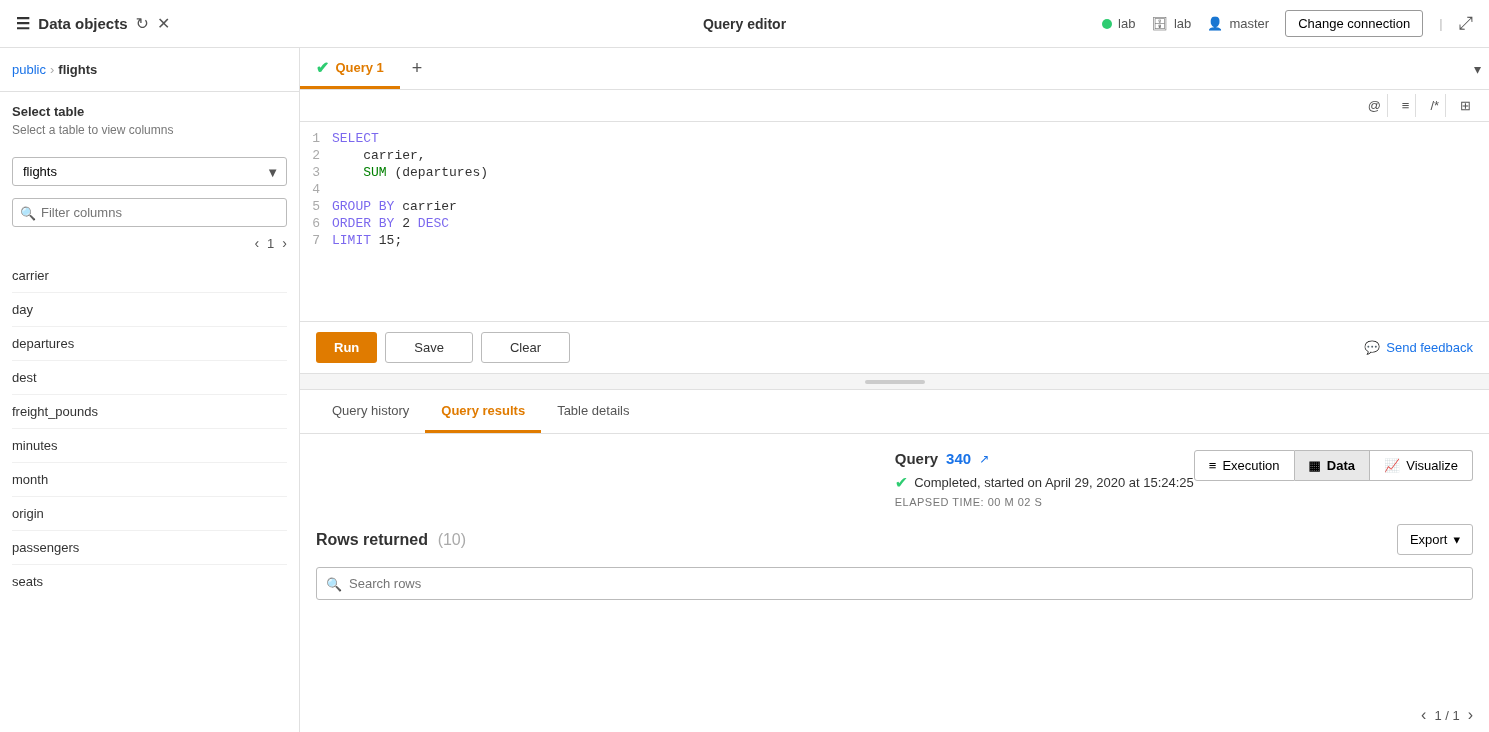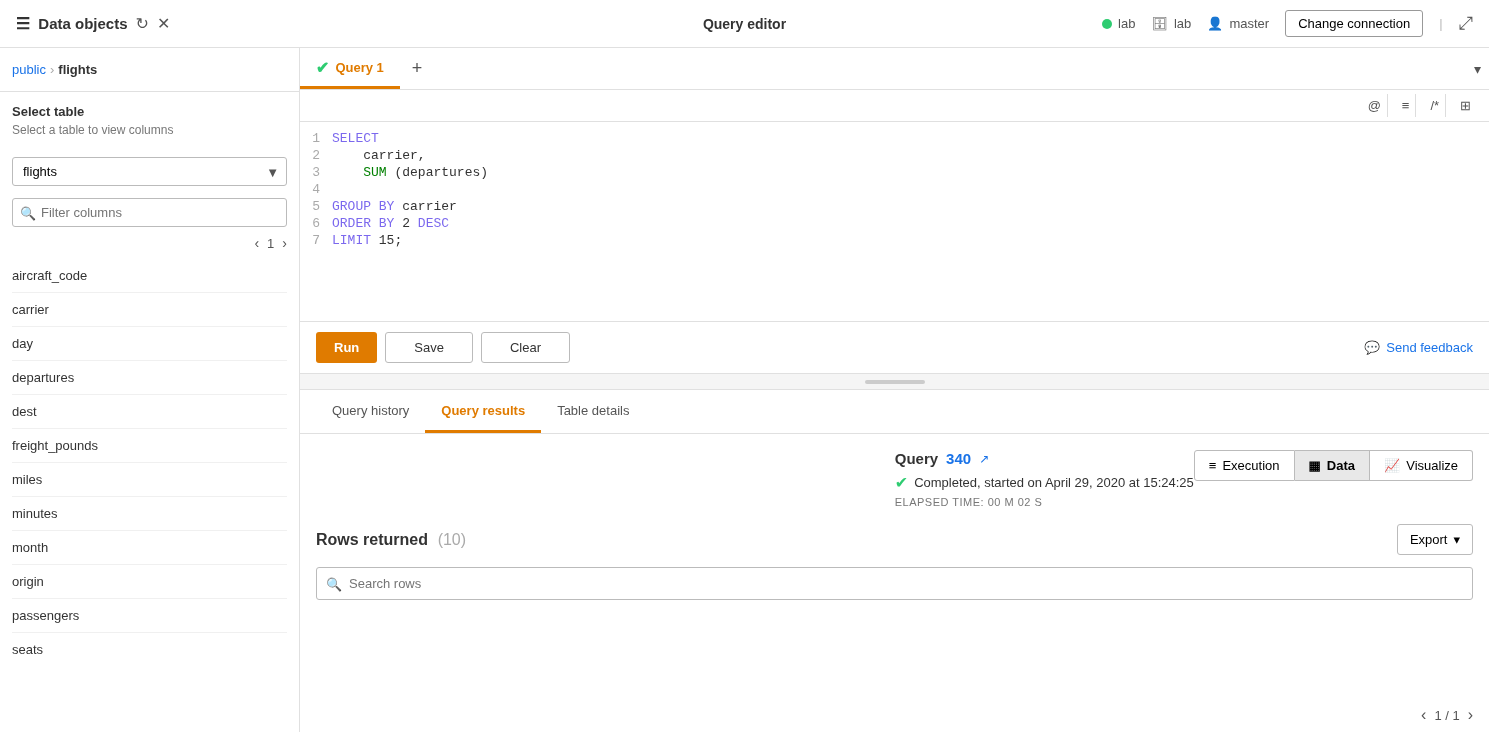--- a/index.html
+++ b/index.html
@@ -249,27 +249,25 @@
       <div class="filter-input-wrapper">
         <span class="filter-search-icon">🔍</span>
         <input class="filter-input" type="text" placeholder="Filter columns" style="">
       </div>
       <div class="pagination">
         <button class="page-btn">‹</button>
         <span>1</span>
         <button class="page-btn">›</button>
       </div>
       <div class="column-list">
-        <div class="column-item">aircraft_code</div>
         <div class="column-item">carrier</div>
         <div class="column-item">day</div>
         <div class="column-item">departures</div>
         <div class="column-item">dest</div>
         <div class="column-item">freight_pounds</div>
-        <div class="column-item">miles</div>
         <div class="column-item">minutes</div>
         <div class="column-item">month</div>
         <div class="column-item">origin</div>
         <div class="column-item">passengers</div>
         <div class="column-item">seats</div>
       </div>
     </div>
   </div>
 
   <div class="editor-area">

